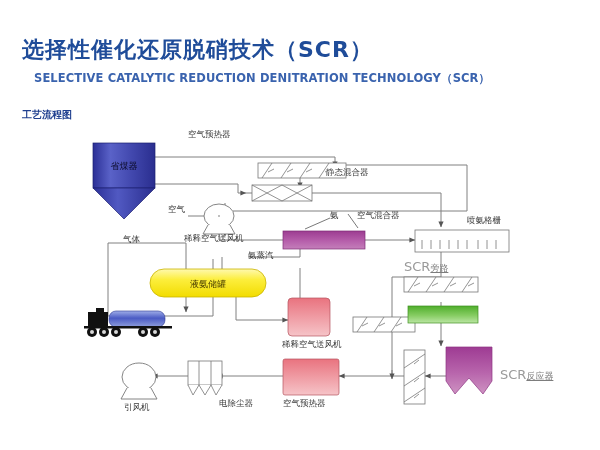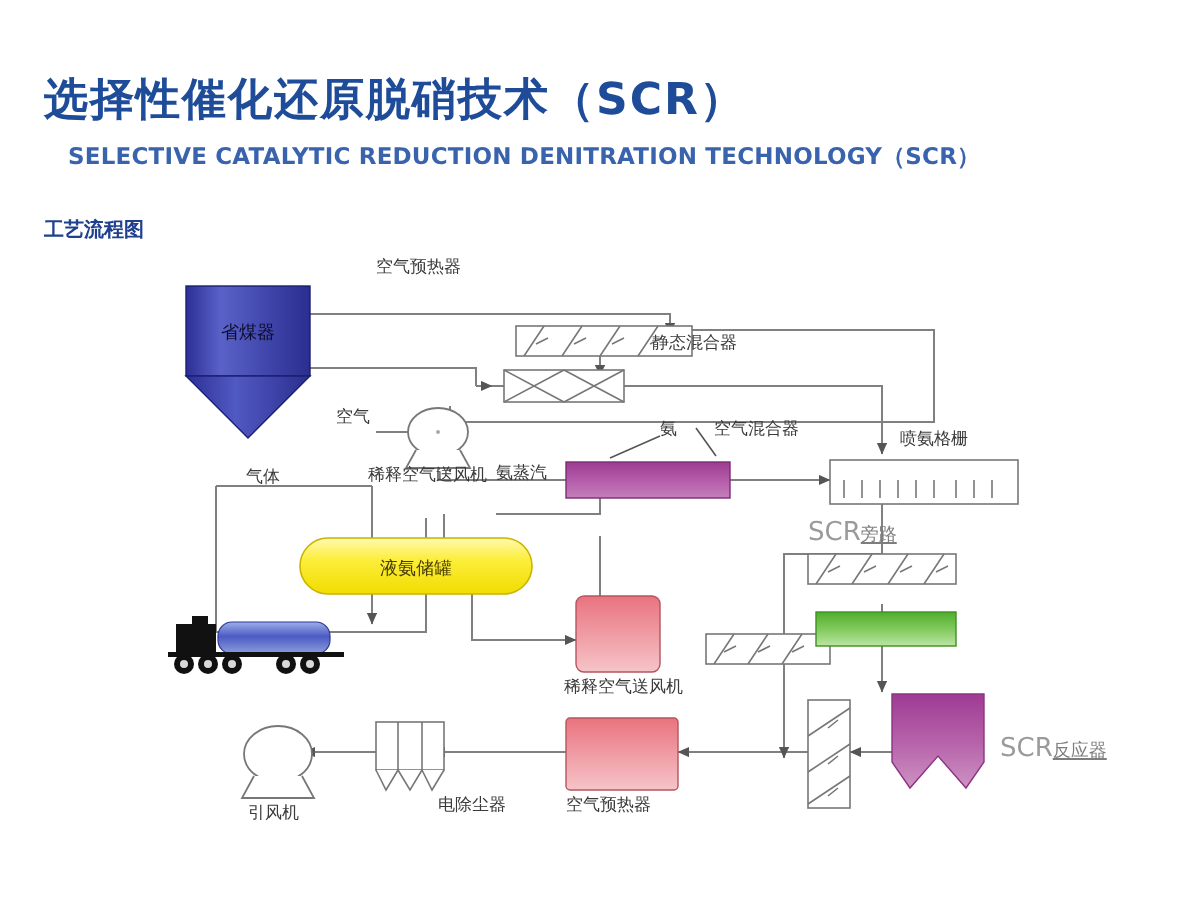--- a/index.html
+++ b/index.html
@@ -279,26 +279,26 @@
   <div class="lbl" style="left:188px;top:130px;">空气预热器</div>
 
   <div class="lbl" style="left:326px;top:168px;">静态混合器</div>
 
   <div class="lbl" style="left:168px;top:205px;">空气</div>
 
   <div class="lbl" style="left:184px;top:234px;">稀释空气送风机</div>
 
   <div class="lbl" style="left:123px;top:235px;">气体</div>
 
-  <div class="lbl" style="left:248px;top:233px;">氨蒸汽</div>
+  <div class="lbl" style="left:248px;top:251px;">氨蒸汽</div>
 
   <div class="lbl" style="left:330px;top:211px;">氨</div>
   <div class="lbl" style="left:357px;top:211px;">空气混合器</div>
 
-  <div class="lbl" style="left:450px;top:216px;">喷氨格栅</div>
+  <div class="lbl" style="left:467px;top:216px;">喷氨格栅</div>
 
   <div class="lbl" style="left:282px;top:340px;">稀释空气送风机</div>
 
   <div class="lbl-gray" style="left:404px;top:260px;">
     <span>SCR</span><span class="small">旁路</span>
   </div>
 
   <div class="lbl-gray" style="left:500px;top:368px;">
     <span>SCR</span><span class="small">反应器</span>
   </div>

